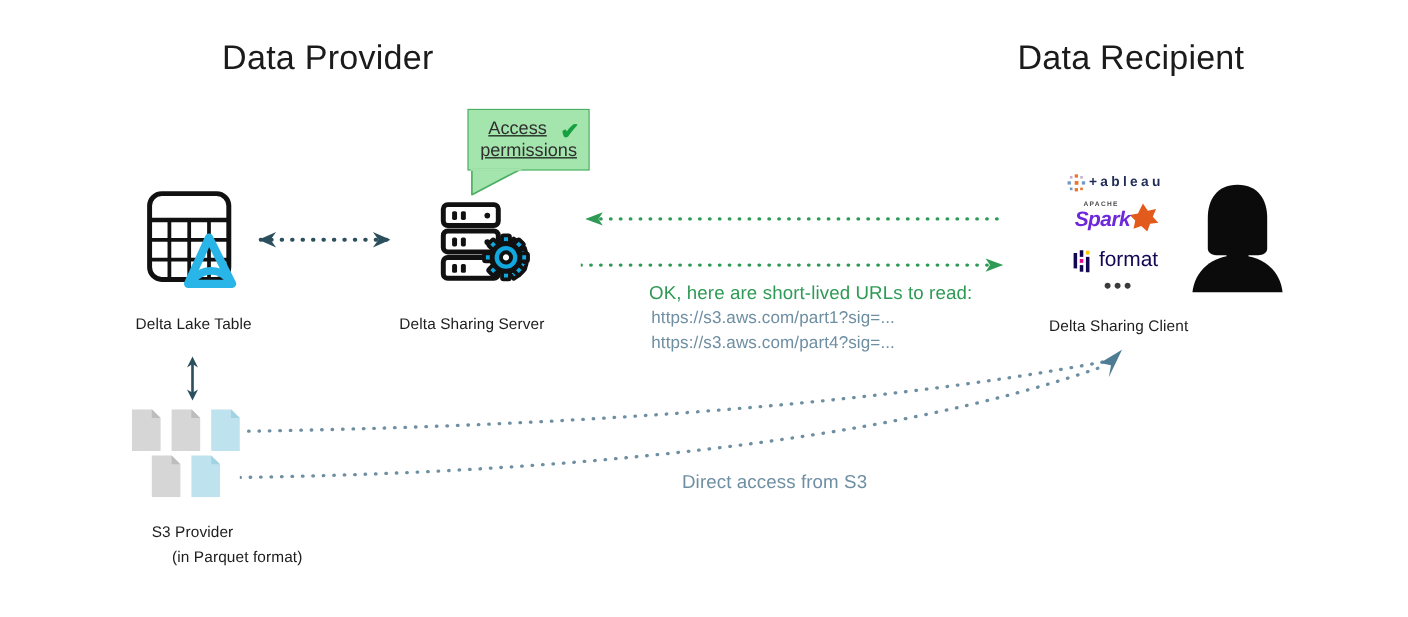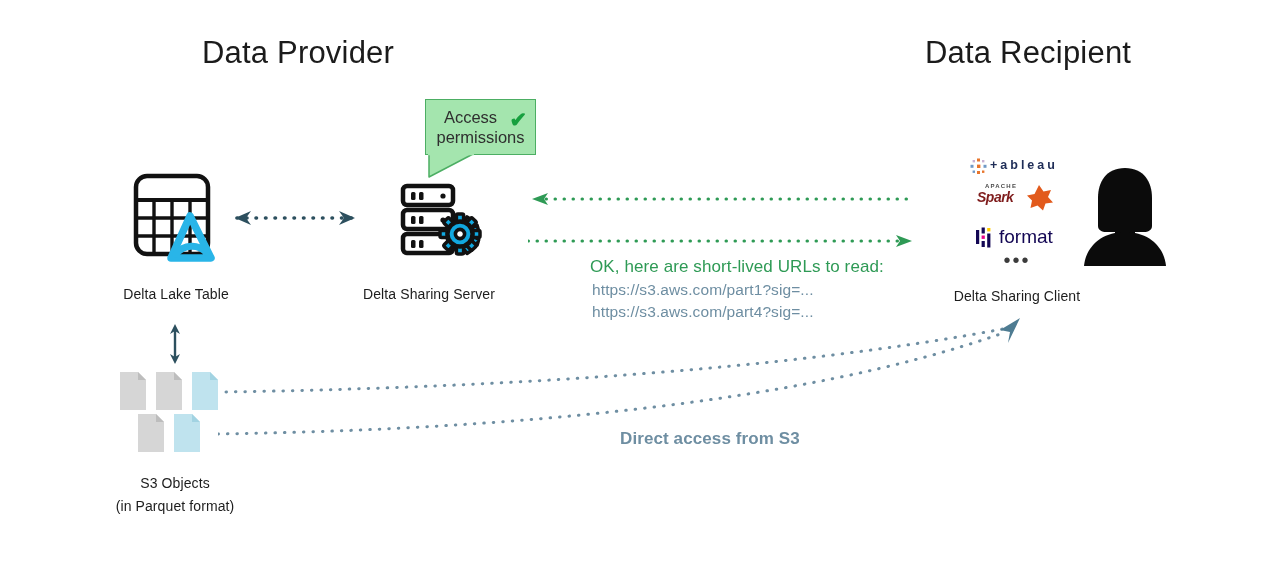--- a/index.html
+++ b/index.html
@@ -63,20 +63,21 @@
   .callout {
     position: absolute;
     background: #a4e5ae;
     border: 1.5px solid #4cae63;
     box-sizing: border-box;
     display: flex;
     flex-direction: column;
     align-items: center;
     justify-content: center;
     padding: 6px 10px 6px 10px;
+    text-decoration: underline;
   }
   .callout-line {
     font-size: 16.5px;
     color: #2f2f2f;
     white-space: nowrap;
     line-height: 1.22;
     text-align: center;
   }
   .callout-check {
     position: absolute;
@@ -234,21 +235,21 @@
     </svg>
     <div class="abs logo-text" style="left:22px; top:1px; font-size:12.5px; letter-spacing:3px; color:#1f2d57; font-weight:700;">+ableau</div>
   </div>
 
   <div class="abs" style="left:977px; top:184px; width:86px; height:28px;">
     <svg width="86" height="28" viewBox="0 0 86 28" xmlns="http://www.w3.org/2000/svg">
       <path d="M62 1 L66.5 7.5 L74 6 L71 13 L76 18.5 L68.5 19.5 L66 26.5
                L60.5 21.5 L53.5 24 L55 16.5 L50 11.5 L57.5 10 Z" fill="#e25a1c"></path>
     </svg>
     <div class="abs logo-text" style="left:8px; top:-1px; font-size:6px; letter-spacing:1.2px; color:#4a4a4a; font-weight:700;">APACHE</div>
-    <div class="abs logo-text" style="left:0px; top:5px; font-size:14px; color:#7f1d1d; font-weight:700; font-style:italic; letter-spacing:-0.5px;">Spark</div>
+    <div class="abs logo-text" style="left:0px; top:5px; font-size:19px; color:#6d28d9; font-weight:700; font-style:italic; letter-spacing:-0.5px;">Spark</div>
   </div>
 
   <div class="abs" style="left:975px; top:227px; width:92px; height:24px;">
     <svg width="92" height="24" viewBox="0 0 92 24" xmlns="http://www.w3.org/2000/svg">
       <rect x="1" y="3" width="3.2" height="14" fill="#130754"></rect>
       <rect x="6.6" y="0.5" width="3.2" height="6" fill="#130754"></rect>
       <rect x="6.6" y="8.5" width="3.2" height="3.4" fill="#e70488"></rect>
       <rect x="6.6" y="14" width="3.2" height="6" fill="#130754"></rect>
       <rect x="12.2" y="1" width="3.2" height="3.4" fill="#ffca00"></rect>
       <rect x="12.2" y="6.5" width="3.2" height="14" fill="#130754"></rect>
@@ -300,29 +301,29 @@
         <path d="M0 0 L18 0 L26 8 L26 38 L0 38 Z" fill="#d6d6d6"></path>
         <path d="M18 0 L26 8 L18 8 Z" fill="#bdbdbd"></path>
       </g>
       <g transform="translate(54,42)">
         <path d="M0 0 L18 0 L26 8 L26 38 L0 38 Z" fill="#bfe3ee"></path>
         <path d="M18 0 L26 8 L18 8 Z" fill="#a2d3e2"></path>
       </g>
     </svg>
   </div>
 
-  <div class="abs node-label" style="left:75px; top:475px; width:200px;">S3 Objects</div>
-  <div class="abs node-label" style="left:75px; top:498px; width:200px;">(in Parquet format)</div>
+  <div class="abs node-label" style="left:75px; top:475px; width:200px;">S3 Provider</div>
+  <div class="abs node-label" style="left:75px; top:498px; width:200px;text-align:right;">(in Parquet format)</div>
 
   <div class="abs" style="left:218px; top:310px; width:810px; height:140px;">
     <svg width="810" height="140" viewBox="0 0 810 140" xmlns="http://www.w3.org/2000/svg">
 
       <path d="M8 82 C260 78, 560 62, 790 18" fill="none" stroke="#6e8ea2" stroke-width="3" stroke-linecap="round" stroke-dasharray="0.5 9"></path>
 
       <path d="M0 124 C270 120, 580 96, 788 22" fill="none" stroke="#6e8ea2" stroke-width="3" stroke-linecap="round" stroke-dasharray="0.5 9"></path>
 
       <path d="M802 8 L782 20 L792 22 L790 33 Z" fill="#4e7c92"></path>
     </svg>
   </div>
 
-  <div class="abs msg-blue" style="left:620px; top:429px;font-weight:bold;">Direct access from S3</div>
+  <div class="abs msg-blue" style="left:620px; top:429px;">Direct access from S3</div>
 
 </div>
 
 </body></html>

